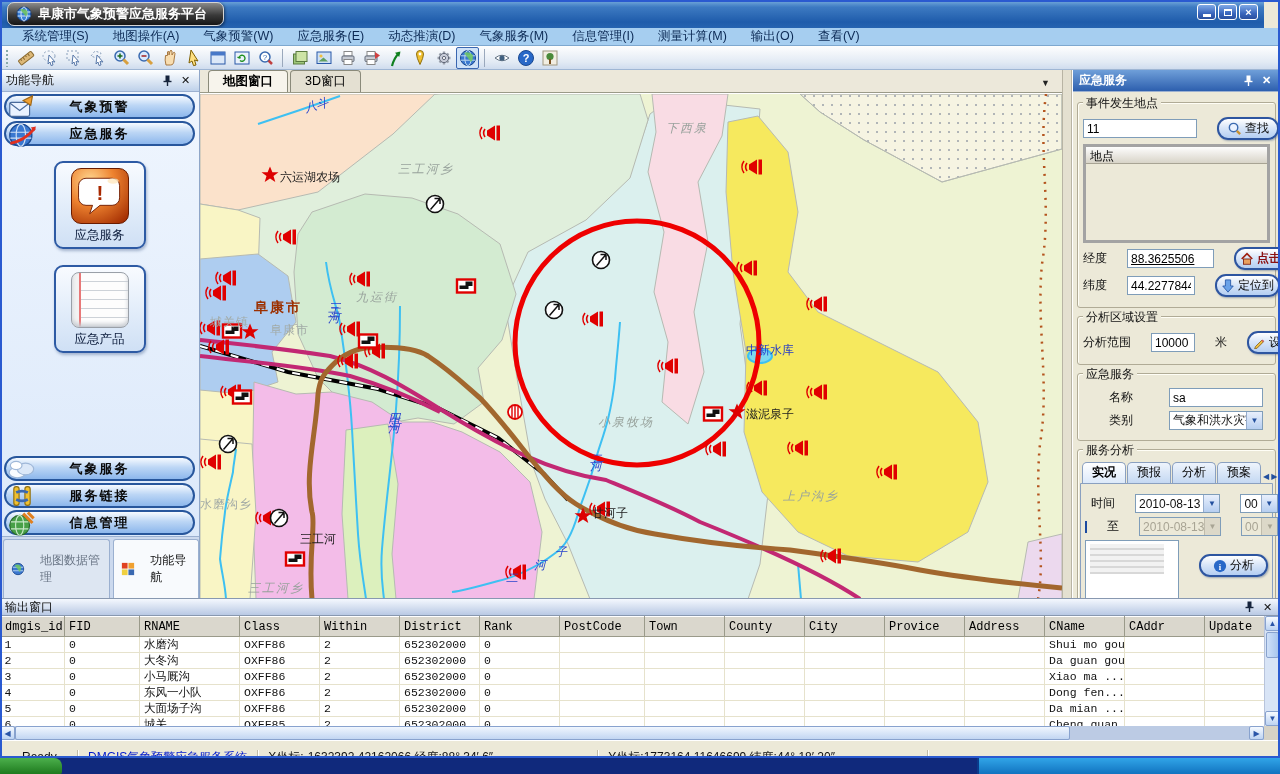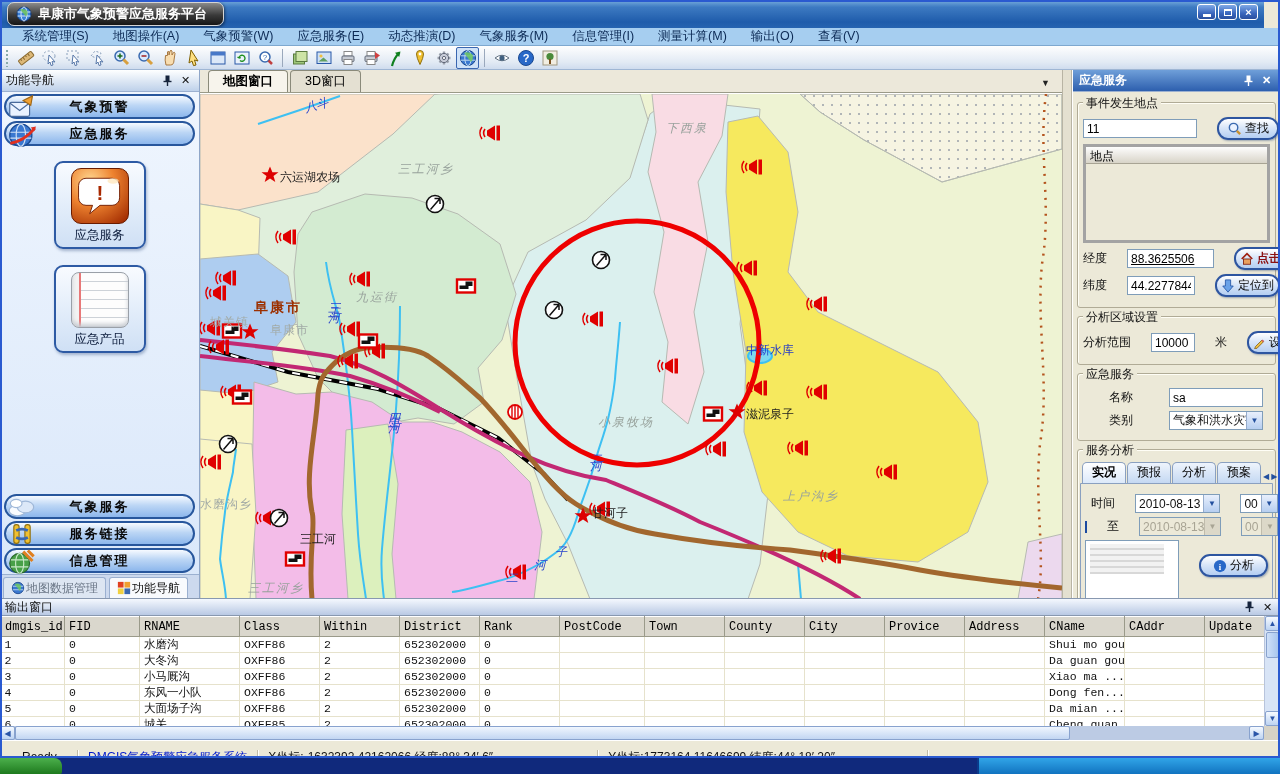--- a/index.html
+++ b/index.html
@@ -59,21 +59,21 @@
     background:linear-gradient(#f8fbff,#cfe0f5); display:flex; flex-direction:column; align-items:center;
     padding-top:5px; gap:3px; box-shadow:1px 2px 3px rgba(40,70,120,.35); }
   .bigbtn .blabel { font-size:12.5px; color:#0a1a3a; }
   .bigicon { width:58px; height:56px; border-radius:10px; position:relative; }
   .bigicon.alert { background:radial-gradient(circle at 32% 22%, #ffd892, #ee8330 42%, #a02a00 95%); border:1px solid #6a1c00; }
   .bigicon.alert svg { position:absolute; inset:0; }
   .bigicon.paper { border-radius:8px; border:1px solid #9aa0a8; box-shadow:inset 0 -3px 4px #c8ccd2;
     background: linear-gradient(90deg, #f2f2f2 0 7px, #e87878 7px 9px, transparent 9px),
       repeating-linear-gradient(#fdfdfd 0 8px, #cdd2d8 8px 9px); }
   .nav-tabs { flex:0 0 24px; display:flex; align-items:stretch; background:#ccd9ee; border-top:1px solid #9bb0d0; padding-top:2px; }
-  .ntab { display:flex; align-items:center; gap:1px; padding:0 7px; font-size:12px; color:#6a7686;
+  .ntab { display:flex; align-items:center; gap:15px; padding:12px 7px; font-size:12px; color:#6a7686;
     background:#dde6f2; border:1px solid #9bb0d0; border-bottom:none; border-radius:3px 3px 0 0; margin-left:3px; }
   .ntab.active { background:#f8fafd; color:#111; }
 
   
   .map-area { position:absolute; left:200px; top:0; width:862px; height:528px; }
   .map-tabs { height:23px; background:#ece8da; border-bottom:1px solid #9a9a88; display:flex; align-items:flex-end; padding-left:8px; position:relative; }
   .mtab { padding:2px 14px 2px; border:1px solid #8a8a7a; border-bottom:none; border-radius:4px 4px 0 0;
     background:#e4e0d2; font-size:12.5px; margin-right:2px; }
   .mtab.active { background:#f7f4ec; font-weight:bold; }
   .mtab-drop { position:absolute; right:12px; bottom:4px; font-size:9px; color:#222; }

